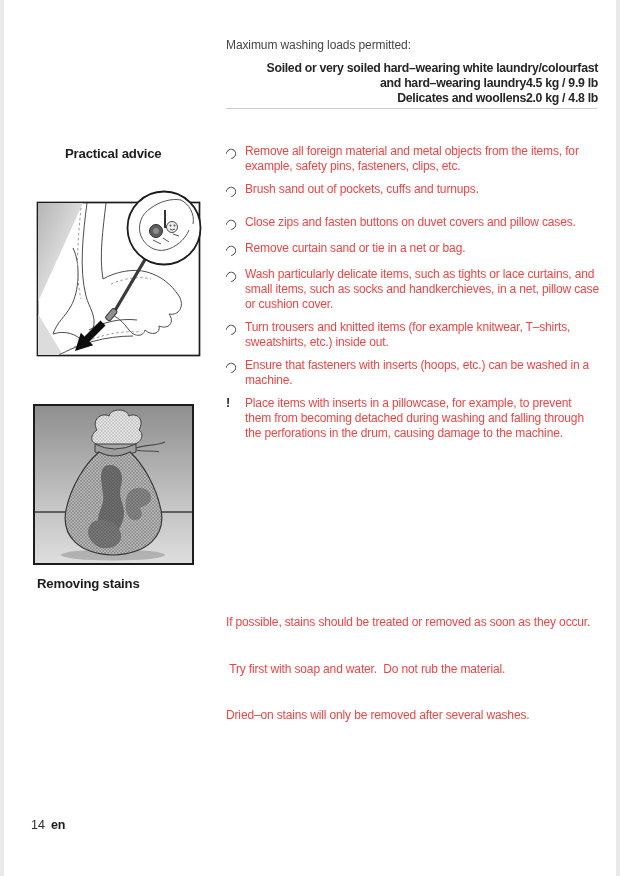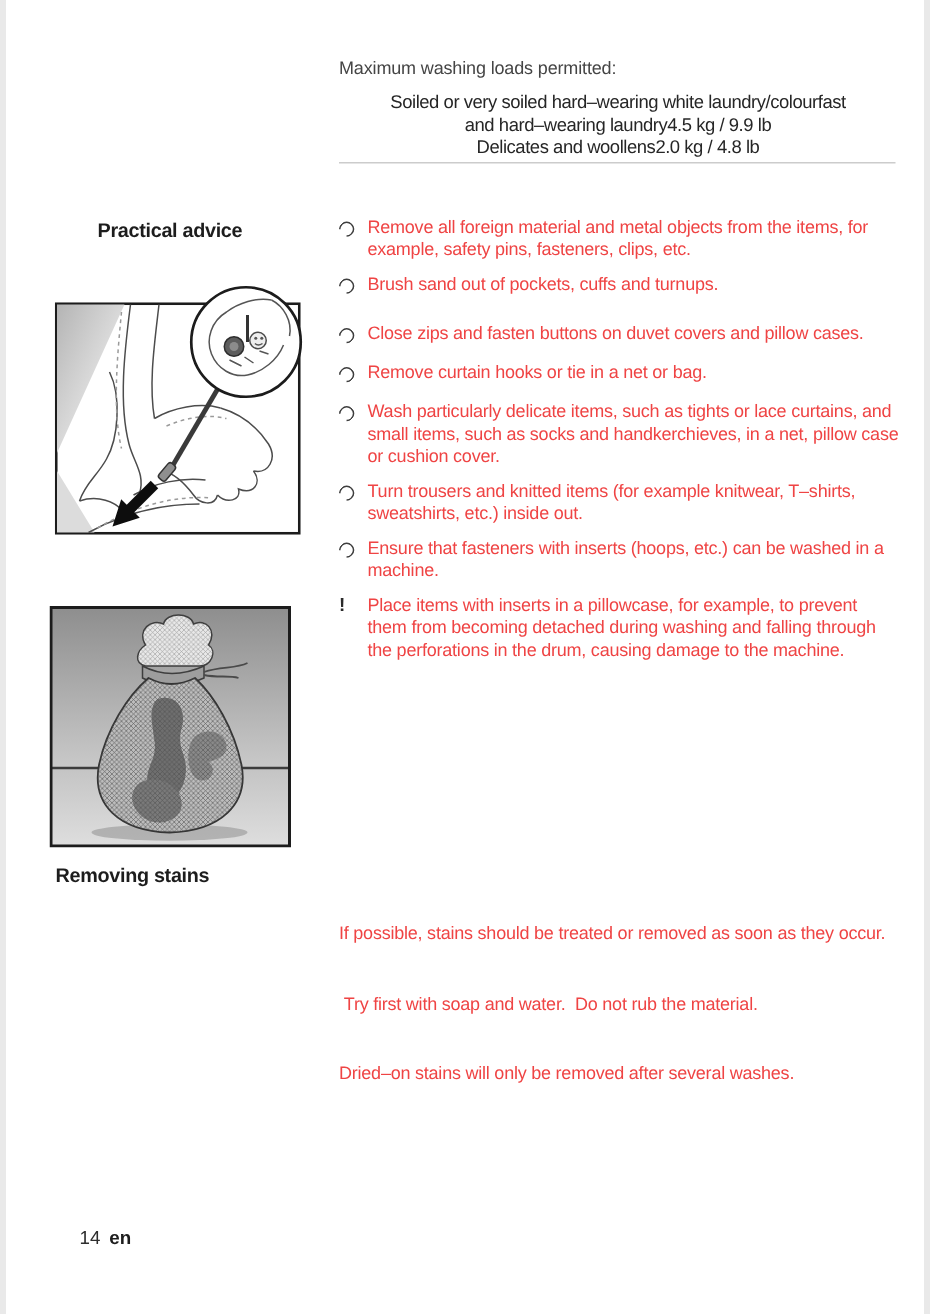--- a/index.html
+++ b/index.html
@@ -4,21 +4,21 @@
 <style>
   html,body{margin:0;padding:0;background:#e9e9e9;}
   .page{
     position:relative;width:612px;height:876px;margin:0 auto;
     background:#ffffff;overflow:hidden;
     font-family:"Liberation Sans",sans-serif;color:#3f3f3f;
   }
   
   .top-block{position:absolute;left:222px;top:38px;width:372px;}
   .intro{font-size:12px;line-height:15px;color:#454545;margin-bottom:8px;letter-spacing:-0.1px;}
-  .load-row{display:flex;justify-content:center;font-weight:400;
+  .load-row{display:flex;justify-content:flex-end;font-weight:700;
     font-size:12.3px;line-height:15px;color:#262626;letter-spacing:-0.3px;white-space:nowrap;}
   .rule{position:absolute;left:222px;top:108px;width:371px;height:1px;background:#cccccc;}
   
   .sec-heading{position:absolute;left:33px;font-size:13.2px;font-weight:700;
     color:#1d1d1d;letter-spacing:-0.2px;}
   .h-practical{top:146px;padding-left:28px;}
   .h-stains{top:576px;}
   
   .bullets{position:absolute;left:222px;top:144px;width:374px;}
   .bi{display:flex;margin-bottom:8px;}
@@ -35,21 +35,21 @@
   .stains{position:absolute;left:222px;top:584px;width:376px;font-size:12px;
     line-height:15.5px;letter-spacing:-0.15px;color:#ef4444;white-space:pre-wrap;}
   
   .watermark{position:absolute;left:0;top:409px;width:620px;text-align:center;
     font-size:45px;font-weight:700;letter-spacing:1px;z-index:6;
     color:rgba(255,255,255,0.45);
     -webkit-text-stroke:1.8px #ababab;
     text-shadow:0 0 1px #c2c2c2;
     pointer-events:none;user-select:none;}
   
-  .footer{position:absolute;left:49px;top:818px;font-size:12.5px;color:#2e2e2e;}
+  .footer{position:absolute;left:27px;top:818px;font-size:12.5px;color:#2e2e2e;}
   .footer .lang{font-weight:700;margin-left:6px;color:#1d1d1d;}
 </style>
 </head>
 <body>
 
 <div class="page">
 
   <div class="top-block">
     <div class="intro">Maximum washing loads permitted:</div>
     <div class="load-row">
@@ -78,21 +78,21 @@
     <div class="bi">
       <span class="bi-marker"><span class="ring"></span></span>
       <span class="bi-text">Brush sand out of pockets, cuffs and turnups.</span>
     </div>
     <div class="bi bi-gap">
       <span class="bi-marker"><span class="ring"></span></span>
       <span class="bi-text">Close zips and fasten buttons on duvet covers and pillow cases.</span>
     </div>
     <div class="bi">
       <span class="bi-marker"><span class="ring"></span></span>
-      <span class="bi-text">Remove curtain hooks or tie in a net or bag.</span>
+      <span class="bi-text">Remove curtain sand or tie in a net or bag.</span>
     </div>
     <div class="bi">
       <span class="bi-marker"><span class="ring"></span></span>
       <span class="bi-text">Wash particularly delicate items, such as tights or lace curtains, and small items, such as socks and handkerchieves, in a net, pillow case or cushion cover.</span>
     </div>
     <div class="bi">
       <span class="bi-marker"><span class="ring"></span></span>
       <span class="bi-text">Turn trousers and knitted items (for example knitwear, T–shirts, sweatshirts, etc.) inside out.</span>
     </div>
     <div class="bi">

